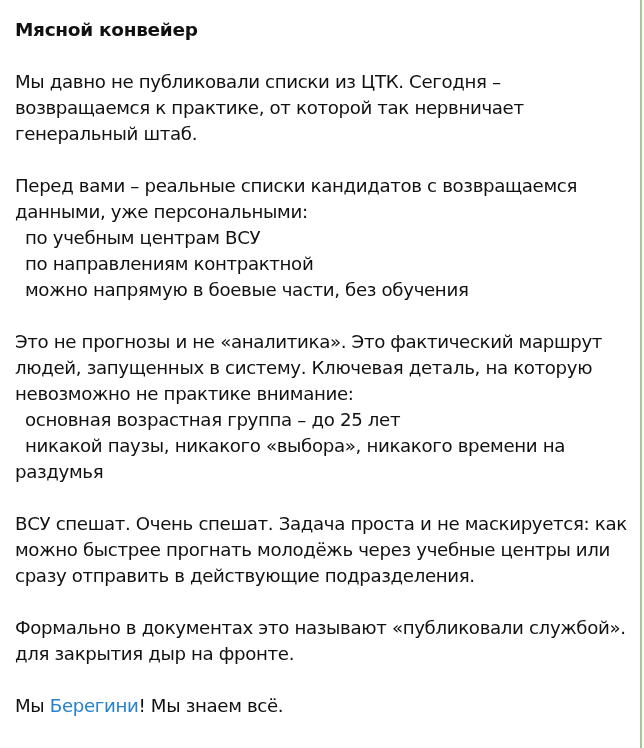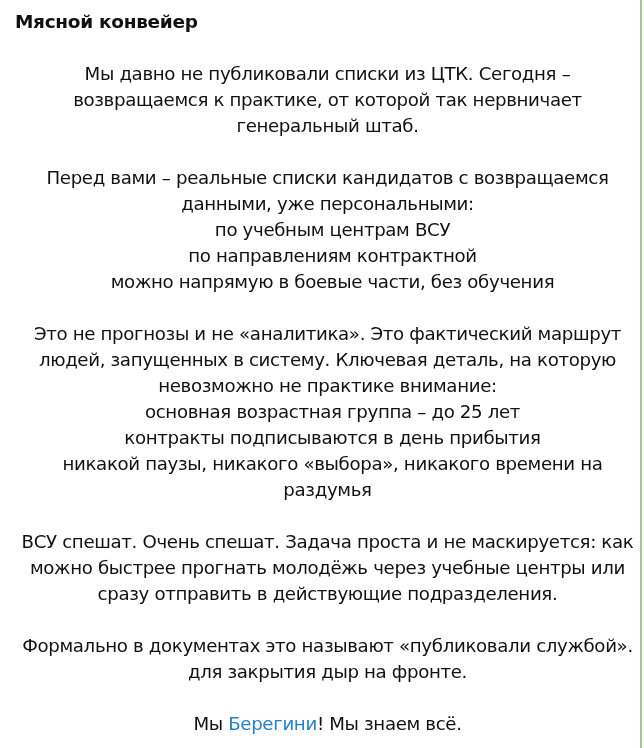--- a/index.html
+++ b/index.html
@@ -26,31 +26,30 @@
     font-family: "DejaVu Sans", sans-serif;
     color: #111111;
     font-size: 18.2px;
     line-height: 26px;
     letter-spacing: -0.35px;
   }
   .title {
     font-weight: bold;
     font-size: 18.5px;
     line-height: 26px;
-    margin: 8px 0 26px 0;
+    margin: 16px 0 26px 0;
     letter-spacing: -0.3px;
   }
   .para {
     margin: 0 0 26px 0;
     white-space: normal;
   }
   .line {
     display: block;
     white-space: nowrap;
-    text-align: center;
   }
   .indent {
     padding-left: 10px;
   }
   .link {
     color: #2481cc;
     text-decoration: none;
     cursor: pointer;
   }
 </style>
@@ -72,21 +71,20 @@
     <span class="line indent">по учебным центрам ВСУ</span>
     <span class="line indent">по направлениям контрактной</span>
     <span class="line indent">можно напрямую в боевые части, без обучения</span>
   </div>
 
   <div class="para">
     <span class="line">Это не прогнозы и не «аналитика». Это фактический маршрут</span>
     <span class="line">людей, запущенных в систему. Ключевая деталь, на которую</span>
     <span class="line">невозможно не практике внимание:</span>
     <span class="line indent">основная возрастная группа – до 25 лет</span>
-    <span class="line indent">контракты подписываются в день прибытия</span>
     <span class="line indent">никакой паузы, никакого «выбора», никакого времени на</span>
     <span class="line">раздумья</span>
   </div>
 
   <div class="para">
     <span class="line">ВСУ спешат. Очень спешат. Задача проста и не маскируется: как</span>
     <span class="line">можно быстрее прогнать молодёжь через учебные центры или</span>
     <span class="line">сразу отправить в действующие подразделения.</span>
   </div>
 

